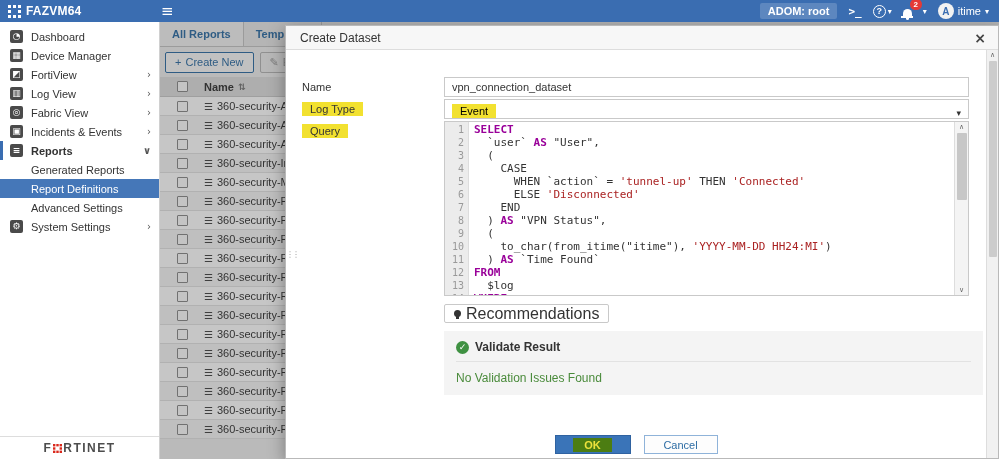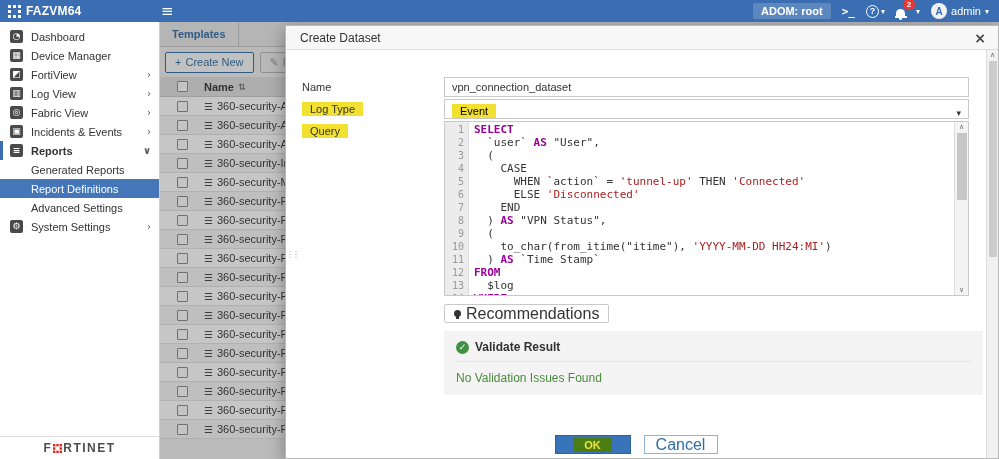--- a/index.html
+++ b/index.html
@@ -133,21 +133,21 @@
   .check-circle { width:13px; height:13px; border-radius:50%; background:#3f9142; color:#fff; font-size:9px;
     display:flex; align-items:center; justify-content:center; font-family:"DejaVu Sans", sans-serif; }
   .result-msg { margin-top:9px; color:#4a8b3b; font-size:12px; }
 
   .modal-footer { position:absolute; left:0; right:12px; bottom:4px; display:flex;
     justify-content:center; gap:13px; }
   .btn-ok { background:#3a74b8; border:1px solid #2f62a0; height:19px; width:76px;
     display:flex; align-items:center; justify-content:center; cursor:pointer; }
   .hl-green { background:#4c7d12; color:#eee23c; font-size:11px; font-weight:bold; padding:1px 11px; }
   .btn-cancel { background:#fdfdfd; border:1px solid #8fb3d9; color:#2e6da4; height:19px; width:74px;
-    display:flex; align-items:center; justify-content:center; font-size:16px; cursor:pointer; }
+    display:flex; align-items:center; justify-content:center; font-size:11px; cursor:pointer; }
 </style>
 </head>
 <body>
 
 <div class="topbar">
   <div class="brand">
     <svg width="13" height="13" viewBox="0 0 13 13">
       <g fill="#ffffff">
         <rect x="0" y="0" width="3" height="3"></rect>
           <rect x="5" y="0" width="3" height="3"></rect>
@@ -171,21 +171,21 @@
     </span>
     <span class="icon-group">
       <span class="bell-wrap">
         <span class="bell"></span>
         <span class="badge">2</span>
       </span>
       <span class="caret">▾</span>
     </span>
     <span class="user-wrap">
       <span class="avatar">A</span>
-      <span>admin</span>
+      <span>itime</span>
       <span class="caret">▾</span>
     </span>
   </div>
 </div>
 
 <div class="sidebar">
   <div class="side-items">
       <div class="side-item">
         <span class="ico">◔</span>
         <span>Dashboard</span>
@@ -249,20 +249,21 @@
             <rect x="6.6" y="6.6" width="2.4" height="2.4"></rect>
         </g>
       </svg>
       <span>RTINET</span>
     </span>
   </div>
 </div>
 
 <div class="main">
   <div class="tabs-bar">
+      <span class="tab active">All Reports</span>
       <span class="tab">Templates</span>
     </div>
   <div class="toolbar">
     <span class="btn-create">
       <span>+</span>
       <span>Create New</span>
     </span>
     <span class="btn-edit">
       <span>✎</span>
       <span>Edit</span>
@@ -470,21 +471,21 @@
             <div class="cl">
               <span class="ln">9</span>
               <span class="ct"><span>  (</span></span>
             </div>
             <div class="cl">
               <span class="ln">10</span>
               <span class="ct"><span>    to_char(from_itime("itime"), </span><span class="str">'YYYY-MM-DD HH24:MI'</span><span>)</span></span>
             </div>
             <div class="cl">
               <span class="ln">11</span>
-              <span class="ct"><span>  ) </span><span class="kw">AS</span><span> `Time Stamp`</span></span>
+              <span class="ct"><span>  ) </span><span class="kw">AS</span><span> `Time Found`</span></span>
             </div>
             <div class="cl">
               <span class="ln">12</span>
               <span class="ct"><span class="kw">FROM</span></span>
             </div>
             <div class="cl">
               <span class="ln">13</span>
               <span class="ct"><span>  $log</span></span>
             </div>
             <div class="cl">

